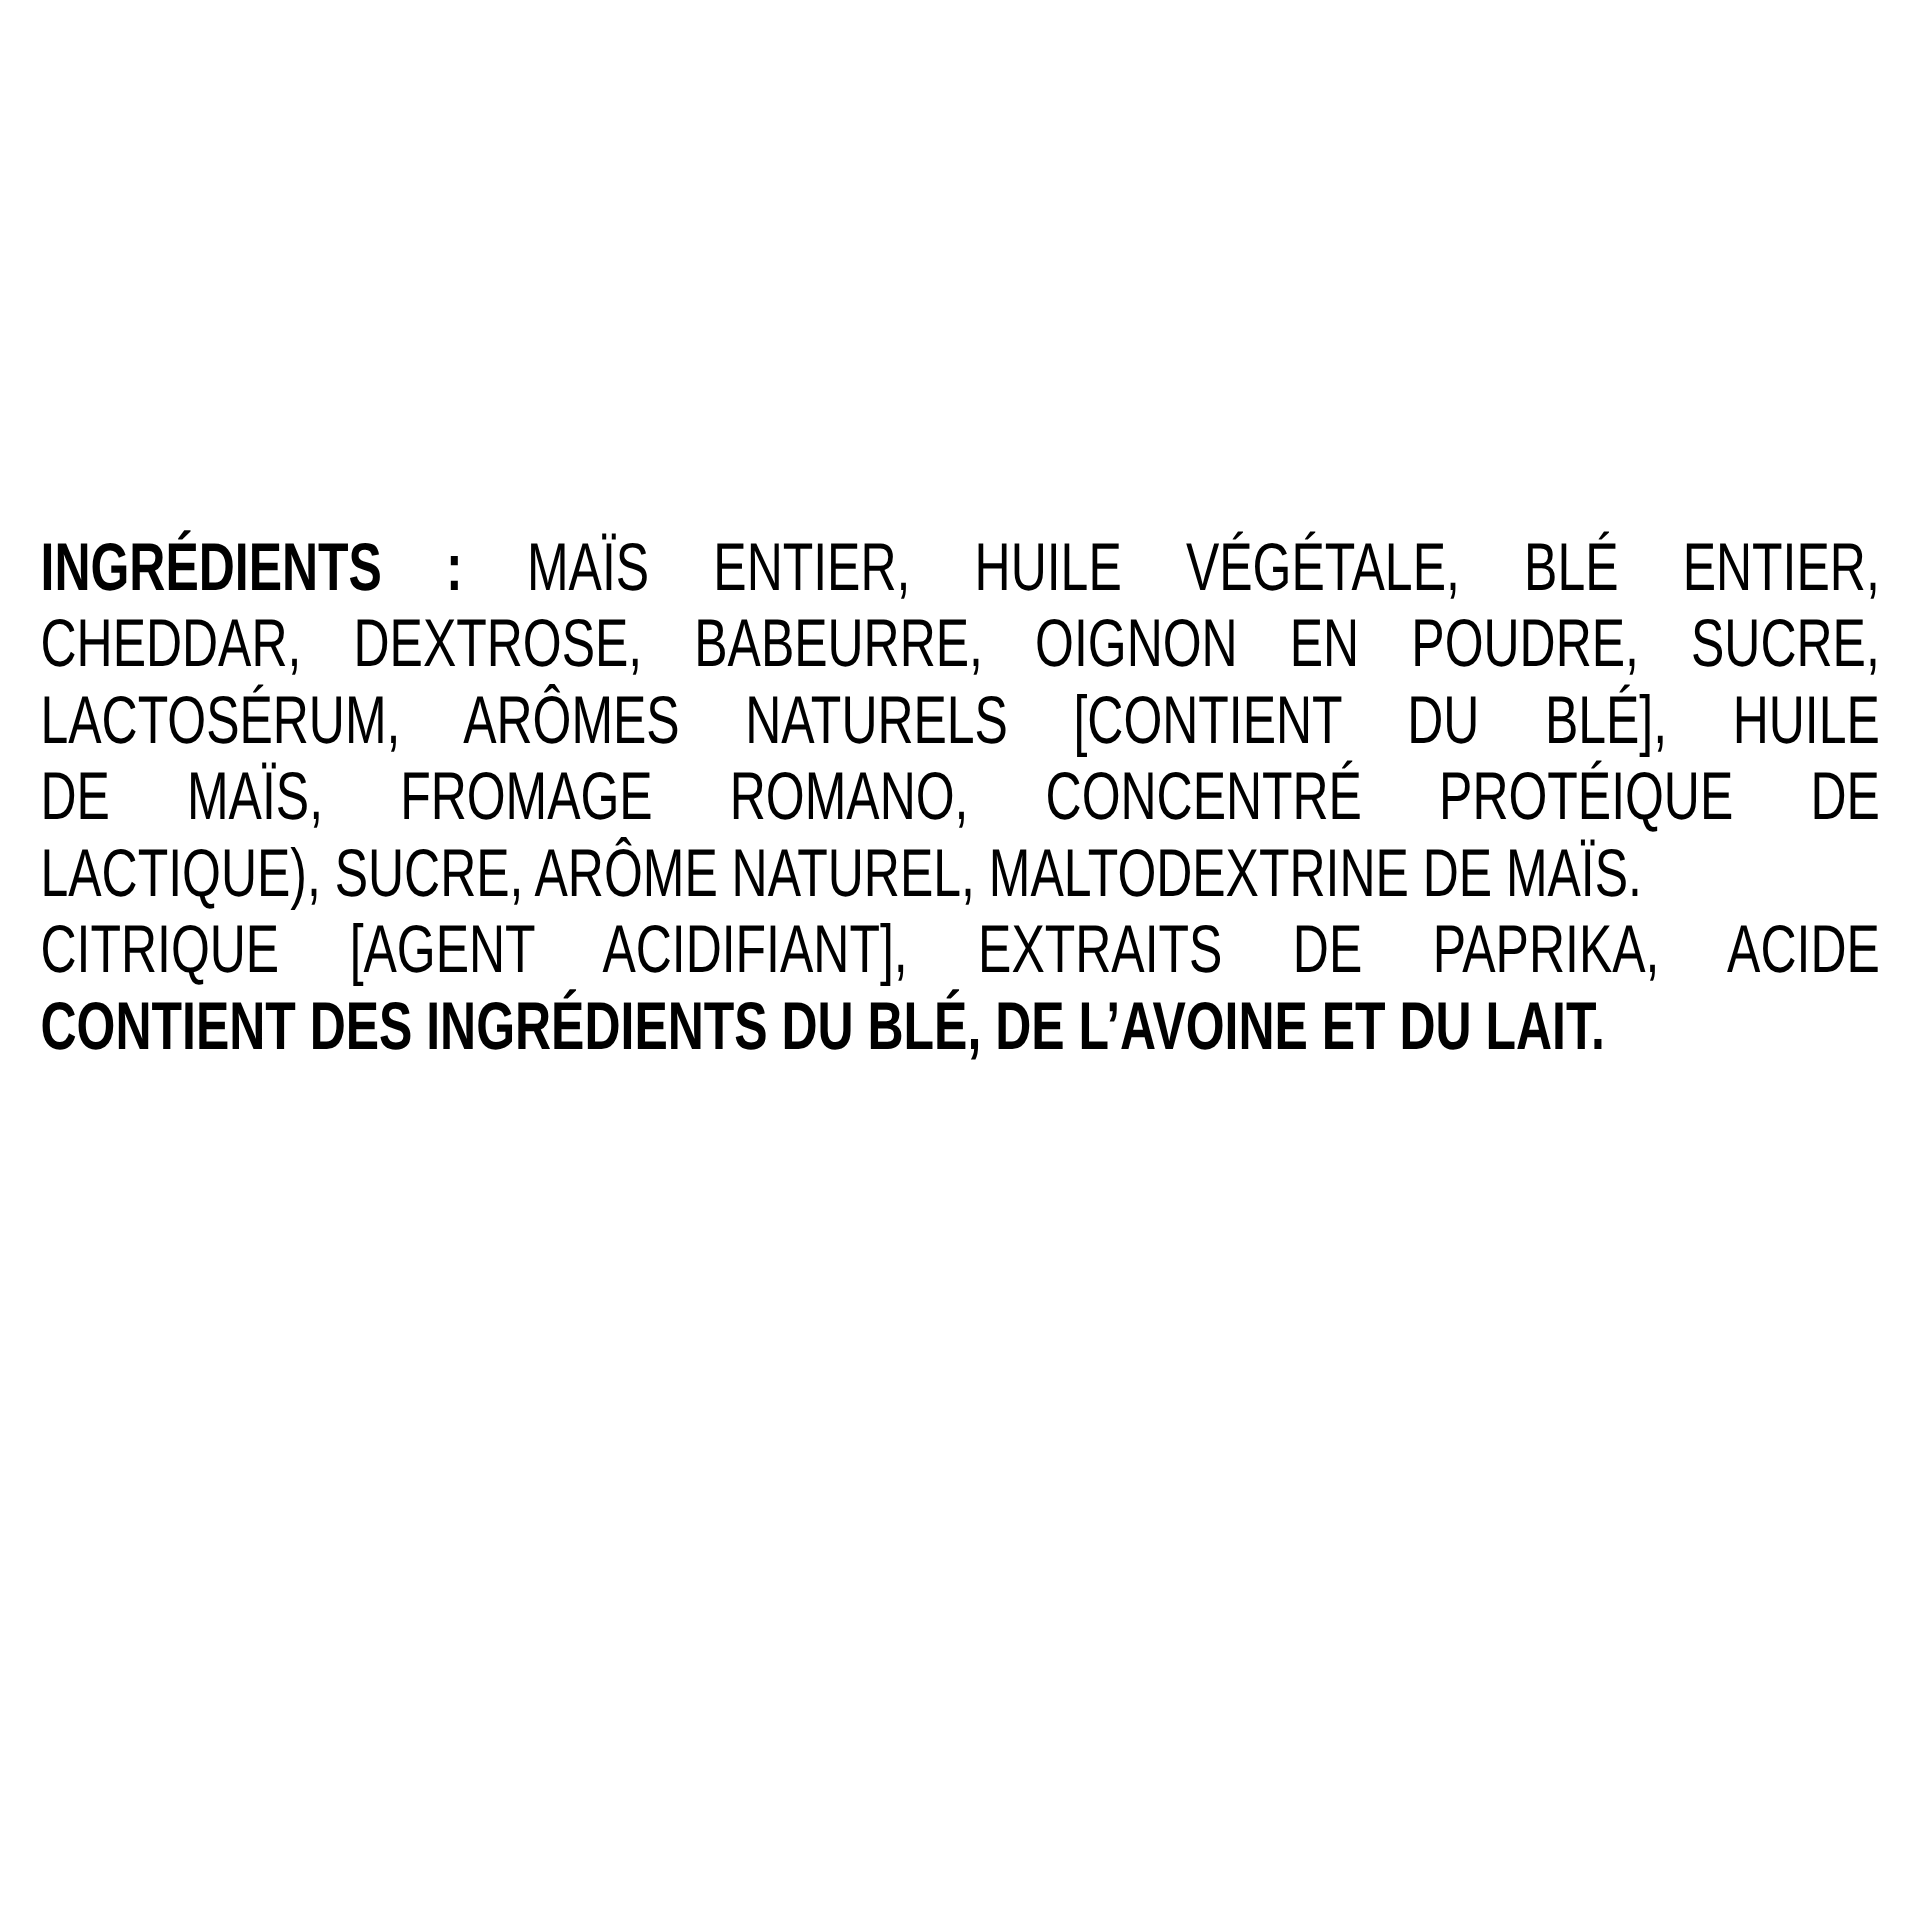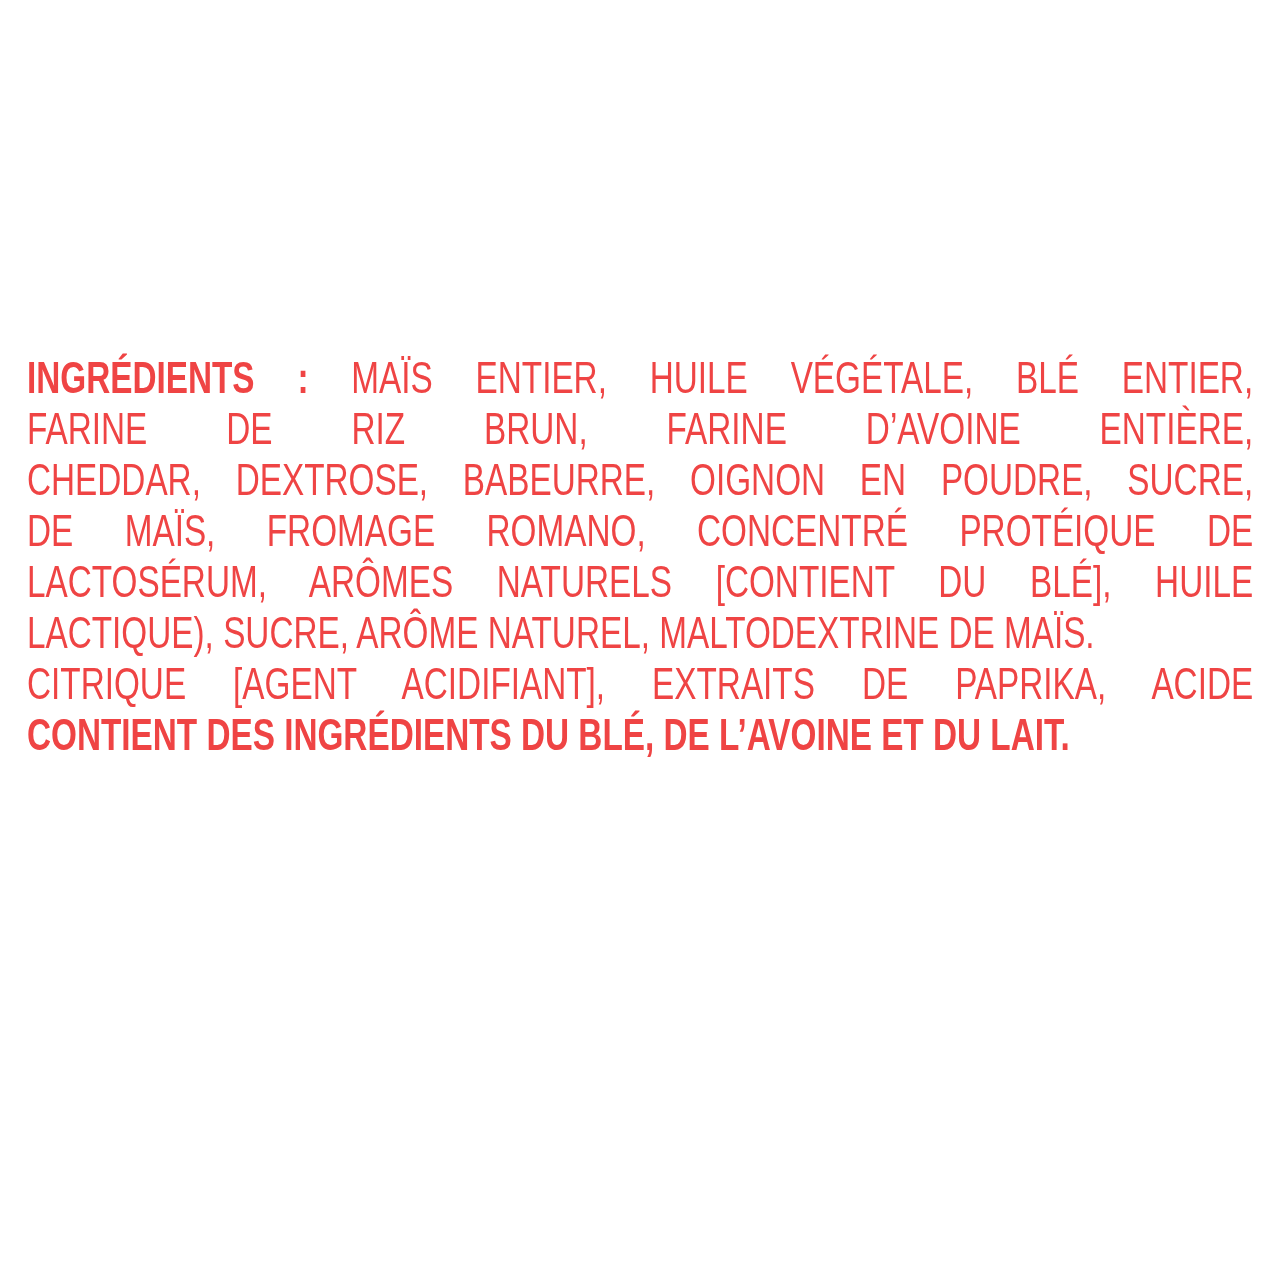--- a/index.html
+++ b/index.html
@@ -12,21 +12,21 @@
     background: #ffffff;
     font-family: "Liberation Sans", sans-serif;
     overflow: hidden;
     position: relative;
   }
   .label-block {
     position: absolute;
     left: 27px;
     top: 352px;
     width: 1226px;
-    color: #ef4444;
+    color: #000000;
   }
   .line {
     height: 51px;
     overflow: visible;
   }
   .line-inner {
     width: 1657px;               
     transform: scaleX(0.74);     
     transform-origin: 0 0;
     font-size: 45px;
@@ -47,36 +47,33 @@
 </style>
 </head>
 <body>
 
 <div class="label-block">
 
   <div class="line">
     <div class="line-inner"><span class="b">INGRÉDIENTS :</span> <span>MAÏS ENTIER, HUILE VÉGÉTALE, BLÉ ENTIER,</span></div>
   </div>
 
-  <div class="line">
-    <div class="line-inner">FARINE DE RIZ BRUN, FARINE D’AVOINE ENTIÈRE,</div>
-  </div>
 
 
   <div class="line">
     <div class="line-inner">CHEDDAR, DEXTROSE, BABEURRE, OIGNON EN POUDRE, SUCRE,</div>
   </div>
 
 
   <div class="line">
-    <div class="line-inner">DE MAÏS, FROMAGE ROMANO, CONCENTRÉ PROTÉIQUE DE</div>
+    <div class="line-inner">LACTOSÉRUM, ARÔMES NATURELS [CONTIENT DU BLÉ], HUILE</div>
   </div>
 
   <div class="line">
-    <div class="line-inner">LACTOSÉRUM, ARÔMES NATURELS [CONTIENT DU BLÉ], HUILE</div>
+    <div class="line-inner">DE MAÏS, FROMAGE ROMANO, CONCENTRÉ PROTÉIQUE DE</div>
   </div>
 
 
   <div class="line line--plain">
     <div class="line-inner">LACTIQUE), SUCRE, ARÔME NATUREL, MALTODEXTRINE DE MAÏS.</div>
   </div>
 
   <div class="line">
     <div class="line-inner">CITRIQUE [AGENT ACIDIFIANT], EXTRAITS DE PAPRIKA, ACIDE</div>
   </div>

